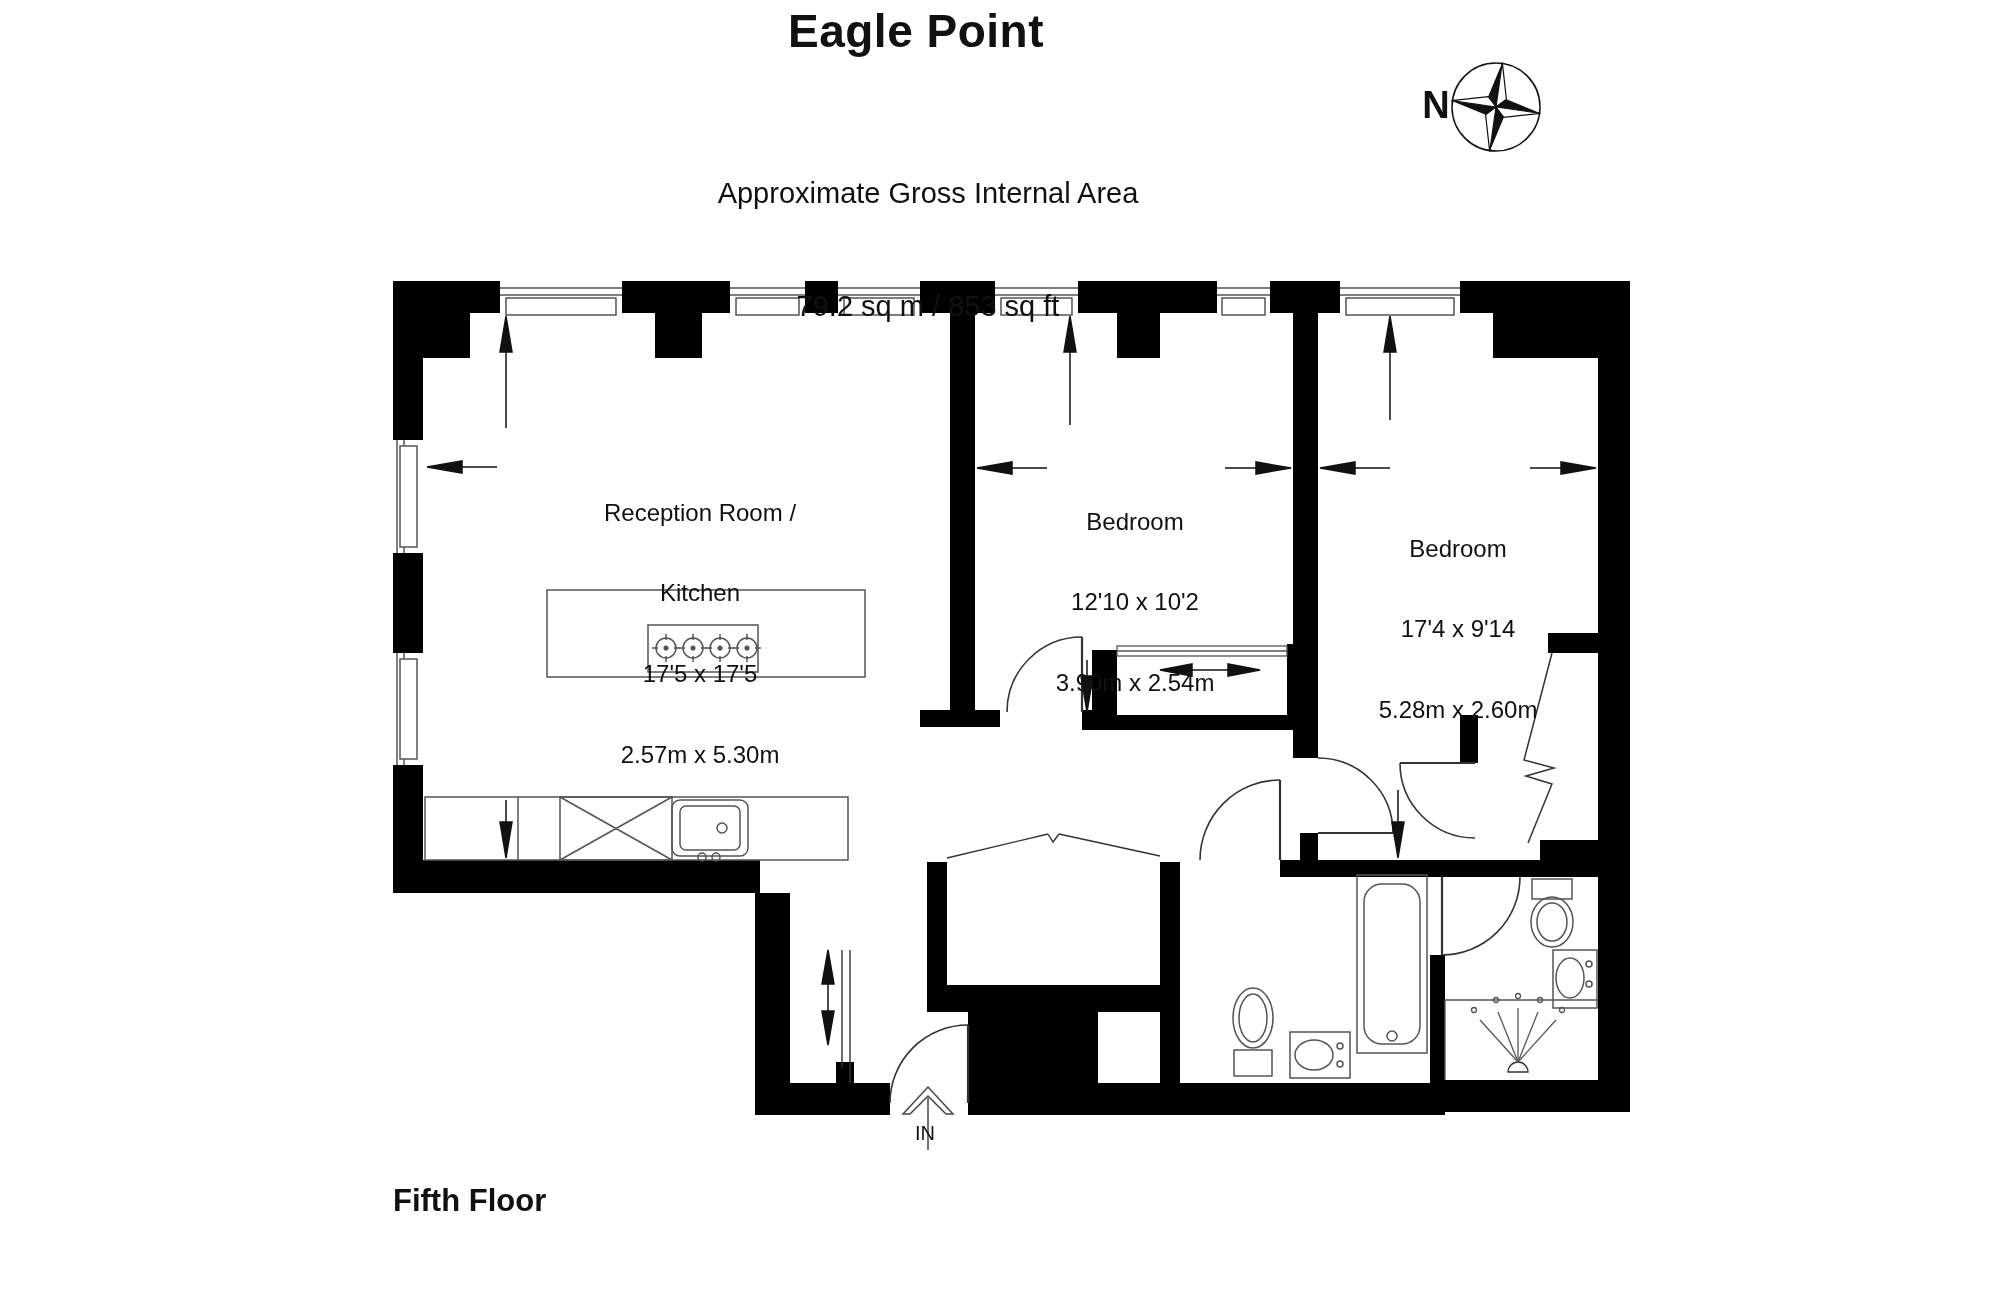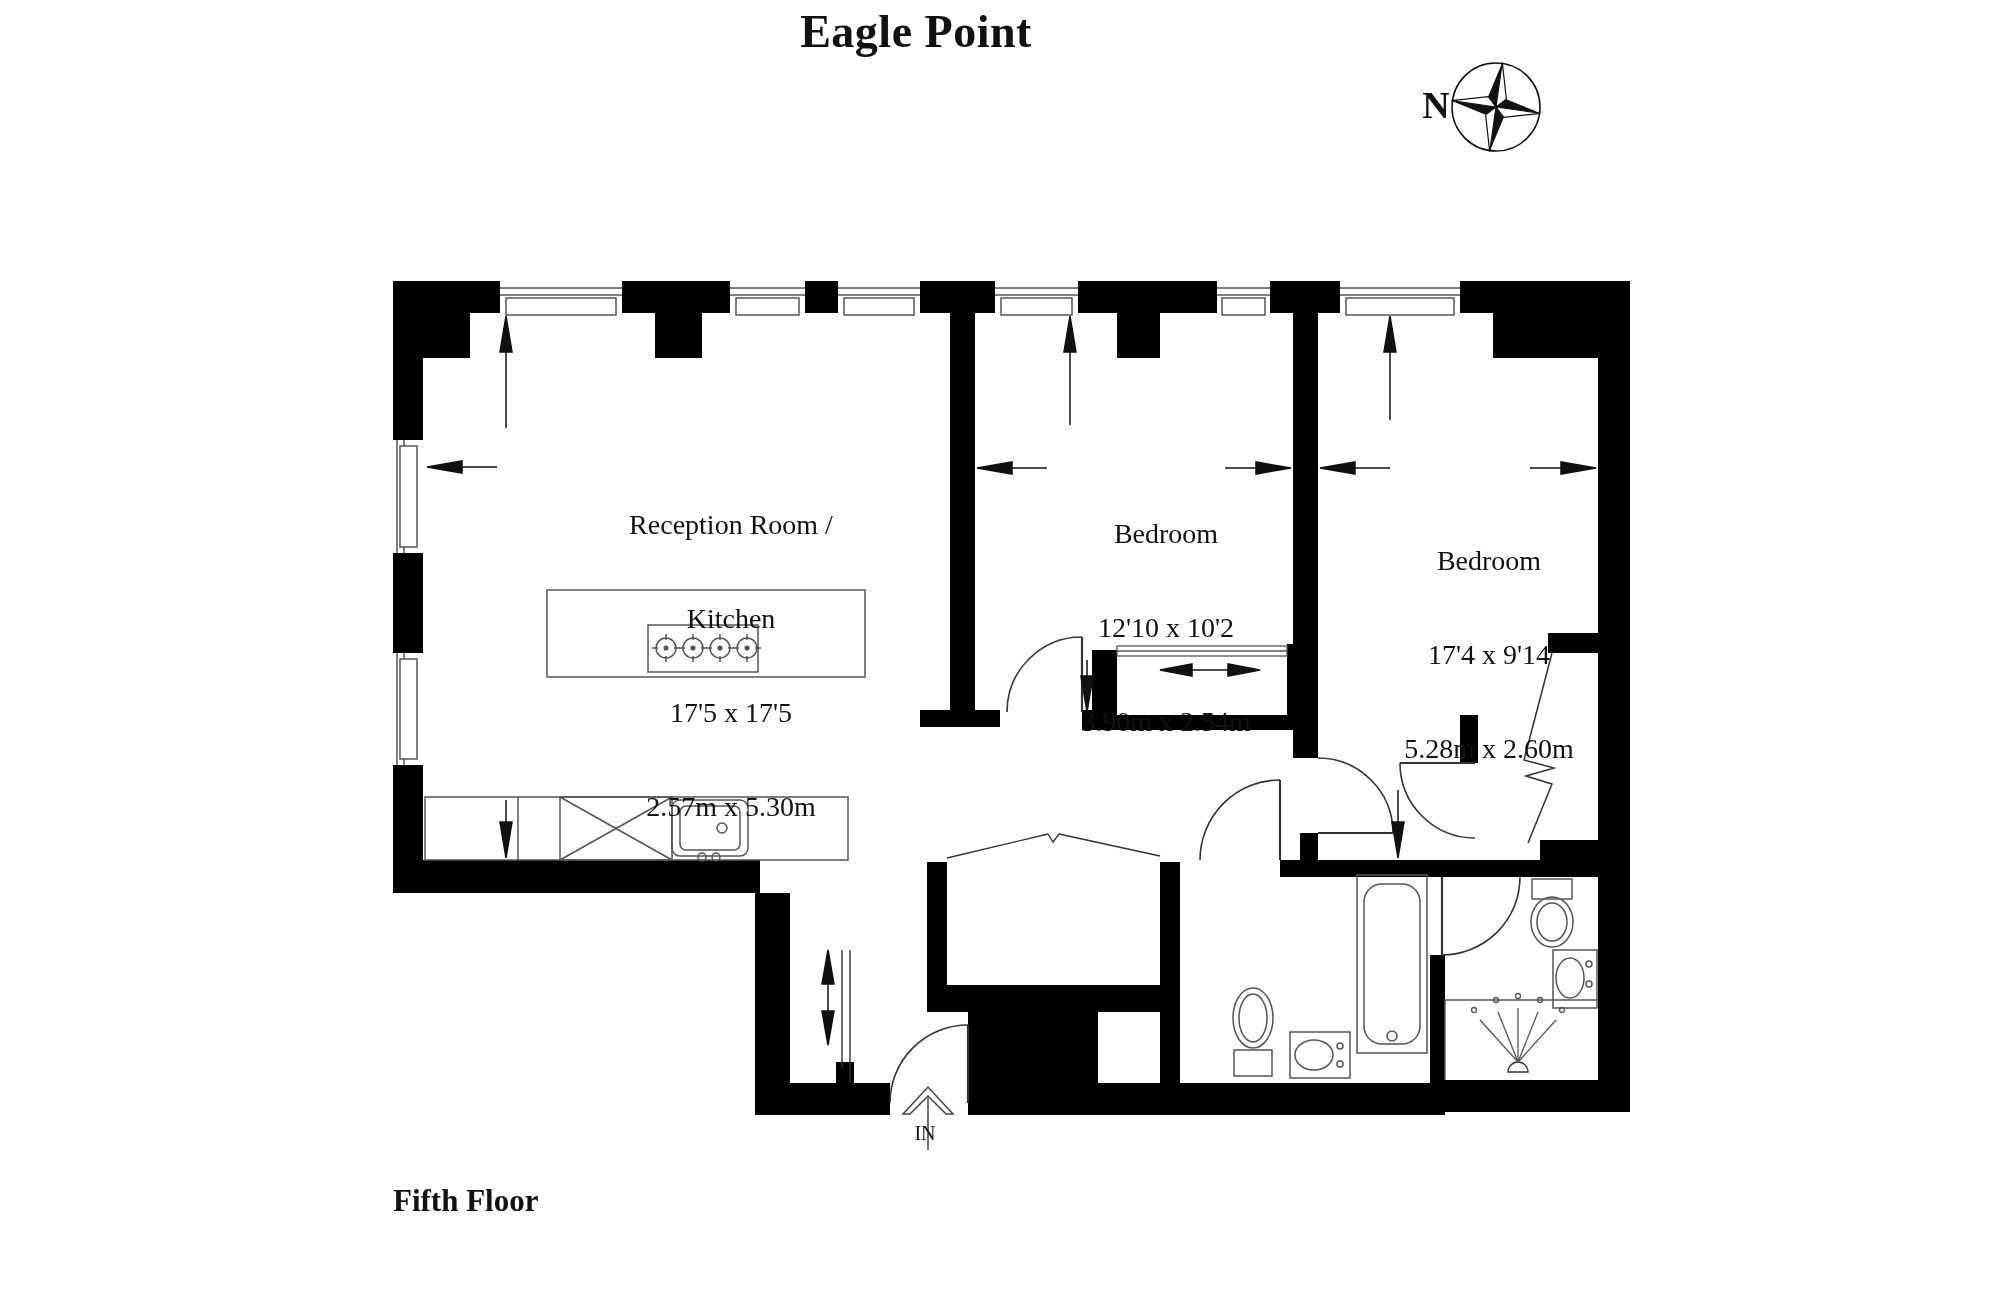--- a/index.html
+++ b/index.html
@@ -1,22 +1,22 @@
 <!DOCTYPE html>
 <html><head>
 <meta charset="utf-8">
 <style>
   html,body{margin:0;padding:0;background:#ffffff;}
   .page{position:relative;width:2000px;height:1306px;background:#ffffff;overflow:hidden;
-        font-family:Liberation Serif, serif;color:#111;}
+        font-family:Liberation Sans, sans-serif;color:#111;}
   .plan-svg{position:absolute;left:0;top:0;}
   .lbl{position:absolute;transform:translateX(-50%);text-align:center;white-space:pre;line-height:1.12;}
   .title{font-size:46px;font-weight:bold;letter-spacing:0.5px;}
   .subtitle{font-size:29px;line-height:1.3;}
-  .room{font-size:28px;margin-left:31px;}
+  .room{font-size:24px;}
   .north{font-size:38px;font-weight:bold;}
   .in-label{font-size:20px;}
   .floor-info{position:absolute;text-align:left;font-size:31px;font-weight:bold;line-height:1.35;white-space:pre;}
   .footer{font-size:28px;line-height:1.25;}
 </style>
 </head>
 <body>
 
 <div class="page">
 
@@ -347,20 +347,24 @@
       <polygon points="1540.6,113.3 1496,107 1503.8,117.4" fill="#fff" stroke="#111" stroke-width="1.2"></polygon>
       <polygon points="1489.7,151.6 1496,107 1503.8,117.4" fill="#111"></polygon>
       <polygon points="1489.7,151.6 1496,107 1485.6,114.8" fill="#fff" stroke="#111" stroke-width="1.2"></polygon>
       <polygon points="1451.4,100.7 1496,107 1485.6,114.8" fill="#111"></polygon>
       <polygon points="1451.4,100.7 1496,107 1488.2,96.6" fill="#fff" stroke="#111" stroke-width="1.2"></polygon>
     </g>
   </svg>
 
   <div class="lbl title" style="left:916px;top:6px;">Eagle Point</div>
 
+  <div class="lbl subtitle" style="left:928px;top:100px;">
+    <div>Approximate Gross Internal Area</div>
+    <div>79.2 sq m / 853 sq ft</div>
+  </div>
 
   <div class="lbl north" style="left:1436px;top:84px;">N</div>
 
   <div class="lbl room" style="left:700px;top:446px;">
     <div>Reception Room /</div>
     <div>Kitchen</div>
     <div>17'5 x 17'5</div>
     <div>2.57m x 5.30m</div>
   </div>
 

